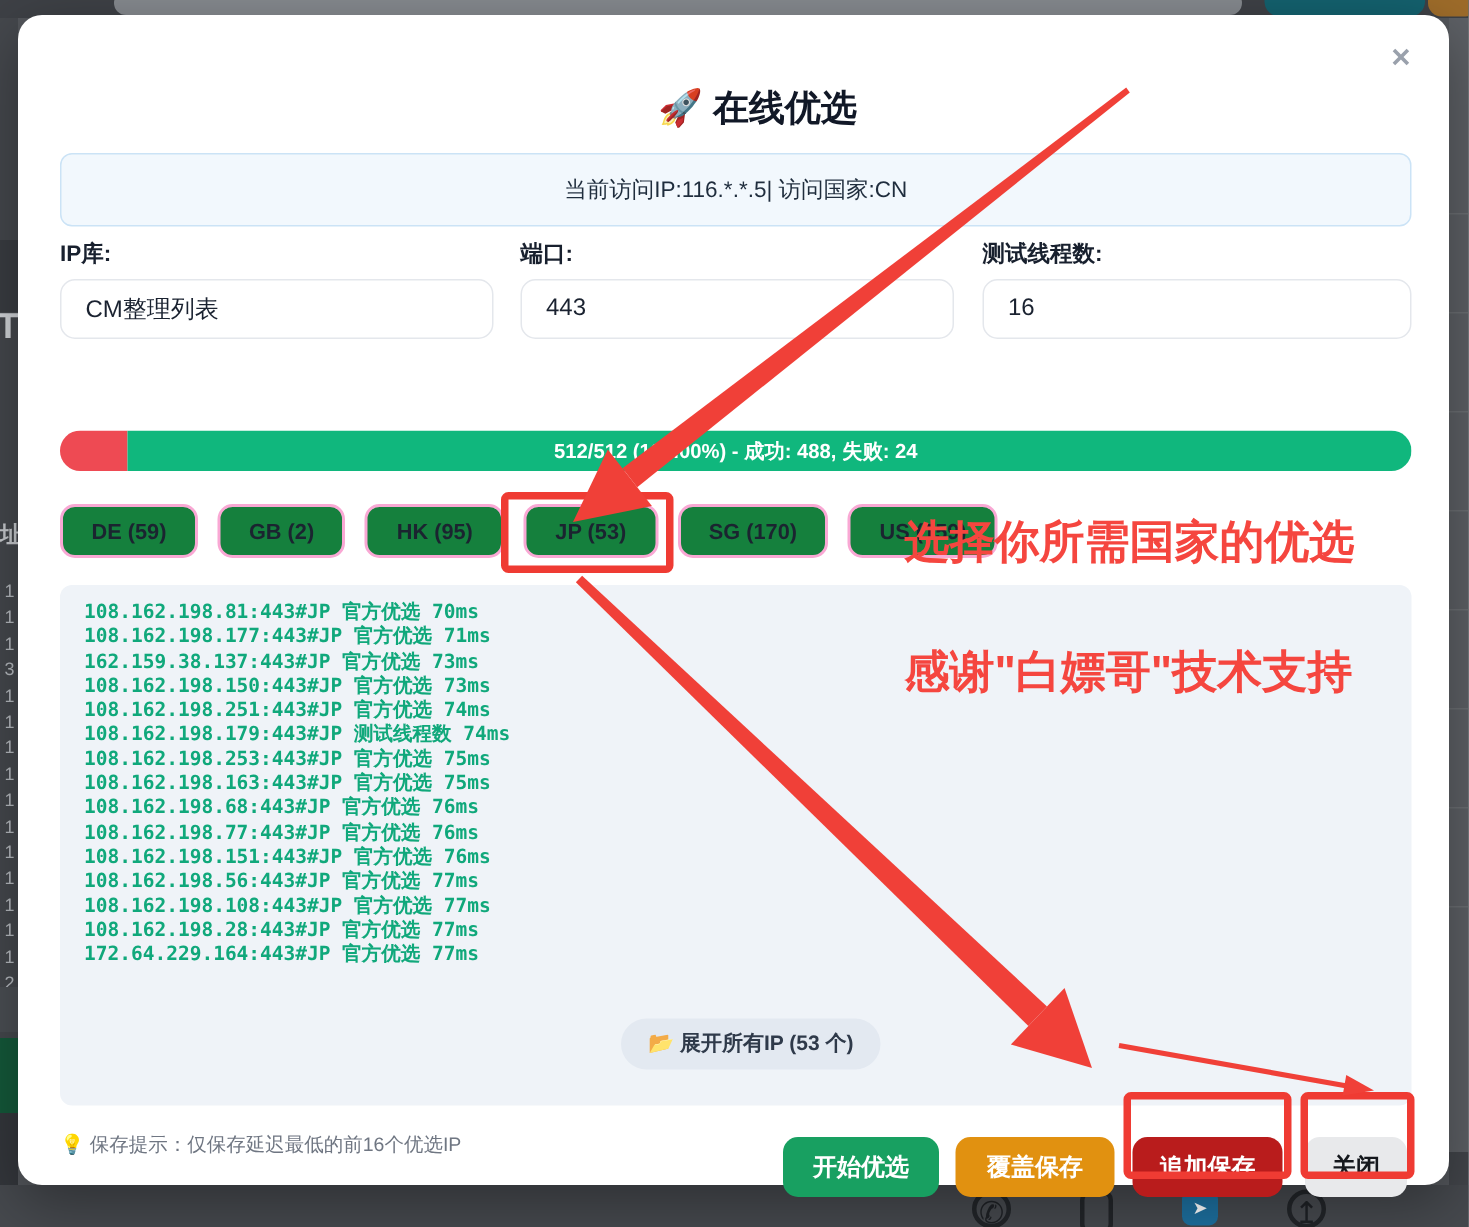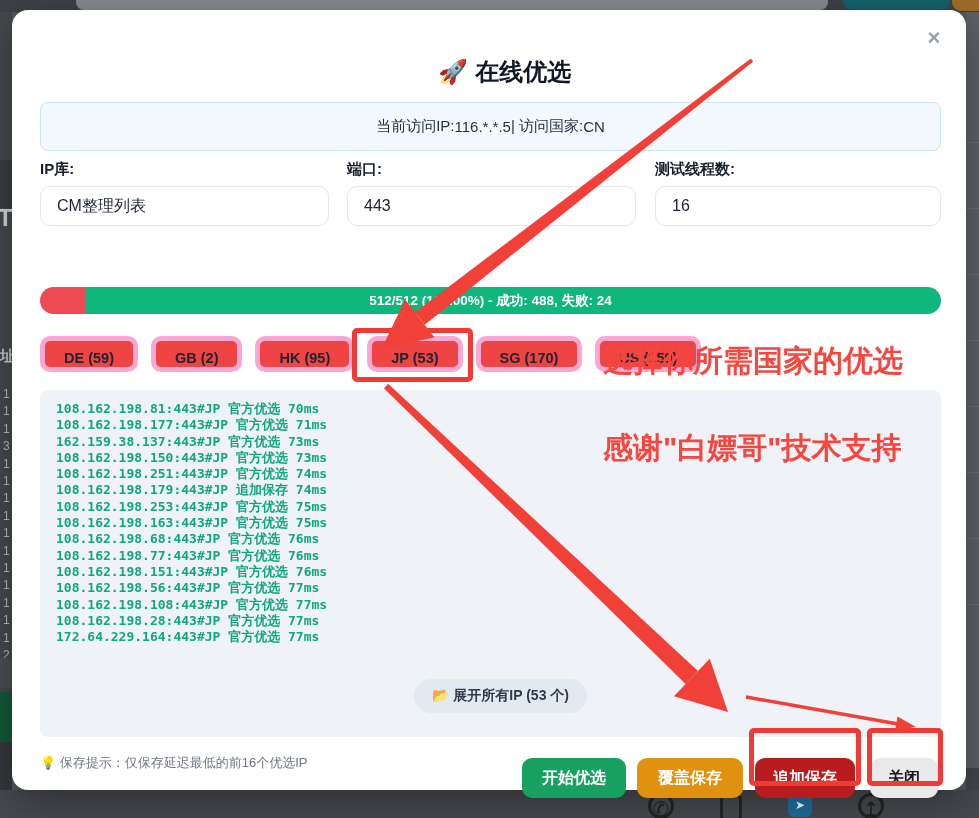--- a/index.html
+++ b/index.html
@@ -50,21 +50,21 @@
   .f1{left:28px;width:289px;} .f2{left:335px;width:289px;} .f3{left:643px;width:286px;}
 
   .progress{position:absolute;left:28px;top:277px;width:901px;height:27px;border-radius:14px;
             overflow:hidden;display:flex;}
   .seg-red{width:5%;height:100%;}
   .seg-green{width:95%;height:100%;}
   .progress .plabel{position:absolute;inset:0;display:flex;align-items:center;justify-content:center;
             font-size:13.5px;font-weight:700;color:#fff;}
 
   .countries{position:absolute;left:28px;top:326px;display:flex;gap:13px;}
-  .cbtn{height:36px;padding:0 19px;background:#ef4444;border:5px solid #f9a8d4;border-radius:10px;
+  .cbtn{height:36px;padding:0 19px;background:#15803d;border:2px solid #f9a8d4;border-radius:10px;
         font-size:14.5px;font-weight:600;color:#1b2430;cursor:pointer;
         font-family:"Liberation Sans",sans-serif;line-height:34px;}
   .jp-wrap{position:relative;display:inline-block;}
   .anno-box{position:absolute;border:5px solid #ef3b33;border-radius:5px;pointer-events:none;z-index:6;}
   .jp-box{left:-15px;top:-8px;right:-10px;bottom:-10px;}
 
   .anno-text{position:absolute;color:#f5463f;font-size:30px;font-weight:700;white-space:nowrap;z-index:5;}
   .anno-select{left:591px;top:331px;}
   .anno-credit{left:591px;top:418px;}
 
@@ -189,21 +189,21 @@
 
     <div class="anno-text anno-select">选择你所需国家的优选</div>
 
     <div class="results">
 
     <div class="result-line">108.162.198.81:443#JP 官方优选 70ms</div>
         <div class="result-line">108.162.198.177:443#JP 官方优选 71ms</div>
         <div class="result-line">162.159.38.137:443#JP 官方优选 73ms</div>
         <div class="result-line">108.162.198.150:443#JP 官方优选 73ms</div>
         <div class="result-line">108.162.198.251:443#JP 官方优选 74ms</div>
-        <div class="result-line">108.162.198.179:443#JP 追加保存 74ms</div>
+        <div class="result-line">108.162.198.179:443#JP 测试线程数 74ms</div>
         <div class="result-line">108.162.198.253:443#JP 官方优选 75ms</div>
         <div class="result-line">108.162.198.163:443#JP 官方优选 75ms</div>
         <div class="result-line">108.162.198.68:443#JP 官方优选 76ms</div>
         <div class="result-line">108.162.198.77:443#JP 官方优选 76ms</div>
         <div class="result-line">108.162.198.151:443#JP 官方优选 76ms</div>
         <div class="result-line">108.162.198.56:443#JP 官方优选 77ms</div>
         <div class="result-line">108.162.198.108:443#JP 官方优选 77ms</div>
         <div class="result-line">108.162.198.28:443#JP 官方优选 77ms</div>
         <div class="result-line">172.64.229.164:443#JP 官方优选 77ms</div>
       </div>

